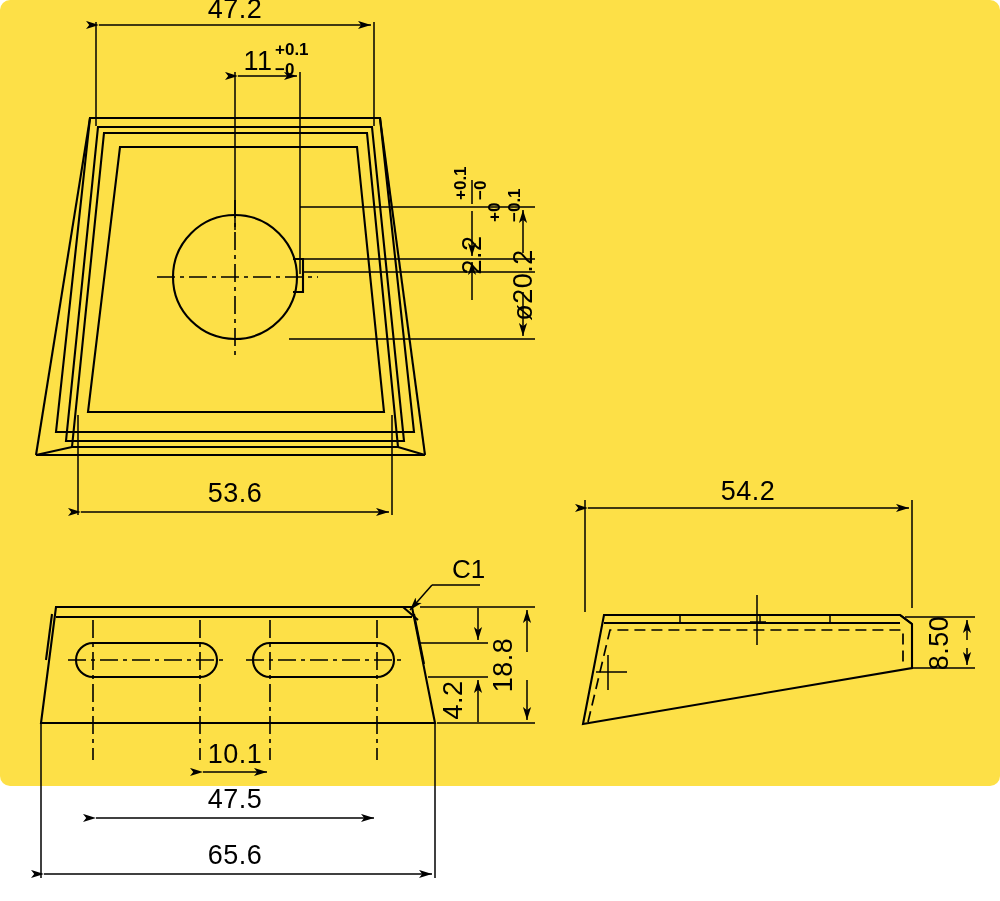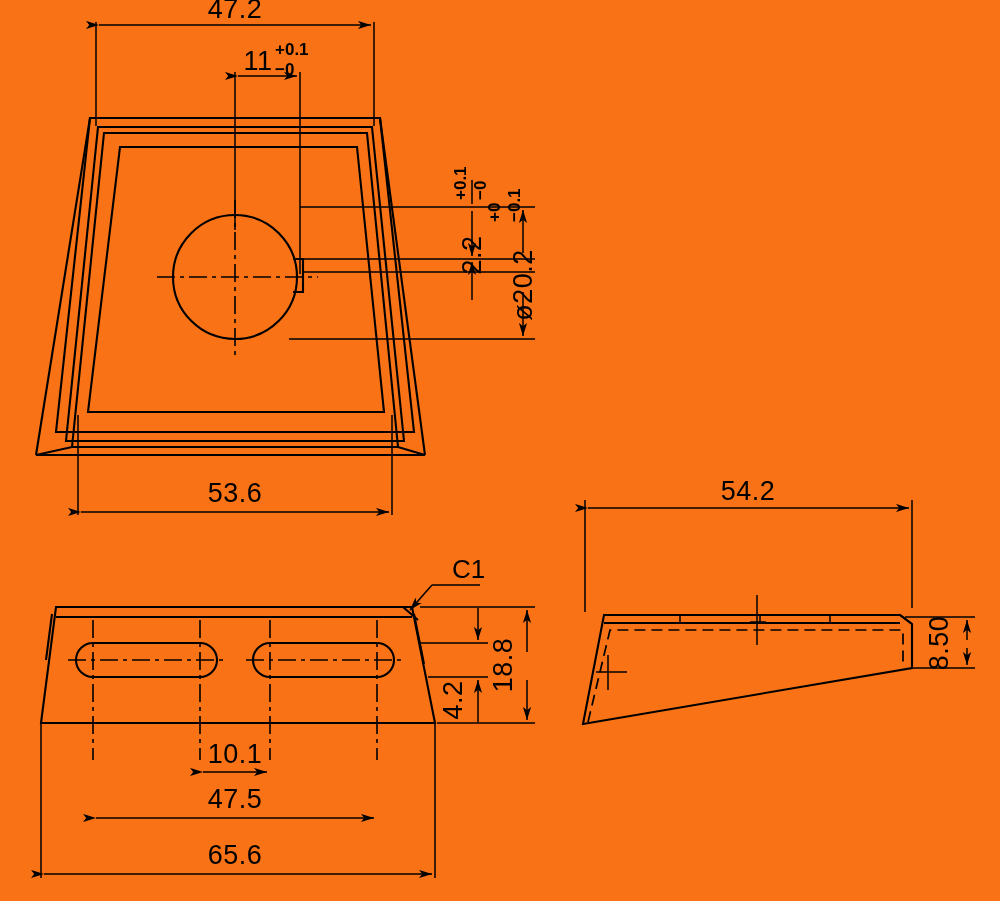--- a/index.html
+++ b/index.html
@@ -9,22 +9,23 @@
   }
   body {
     width: 1000px;
     height: 901px;
     font-family: "Liberation Sans", sans-serif;
     overflow: hidden;
   }
   #sheet {
     position: relative;
     width: 1000px;
-    height: 901px;
-    background: #f97316;
+    height: 786px;
+    background: #fde047;
+    border-radius: 10px;
   }
   svg.drawing {
     position: absolute;
     left: 0;
     top: 0;
     width: 1000px;
     height: 901px;
   }
   .solid {
     fill: none;

